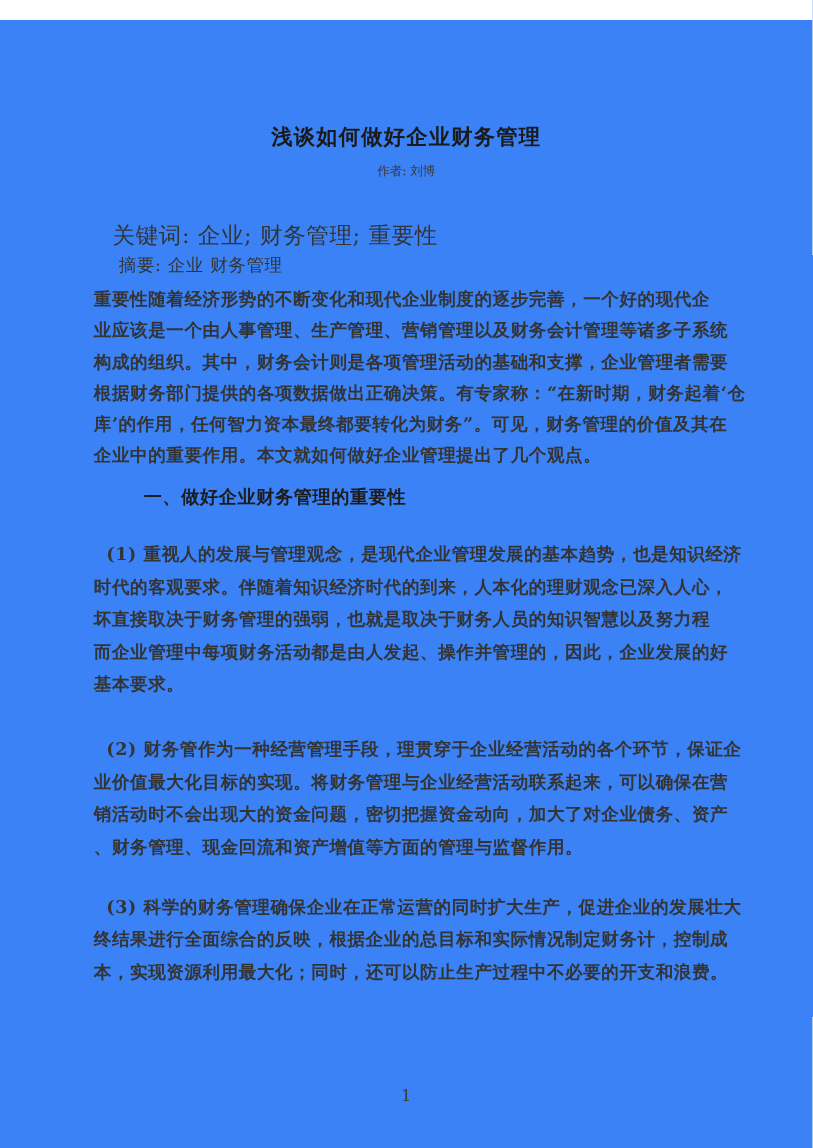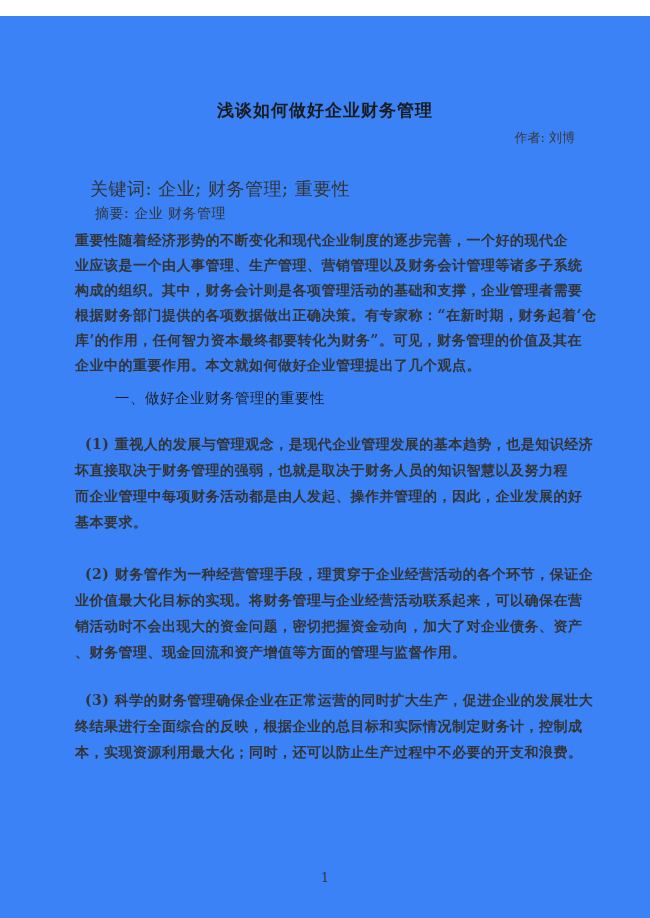--- a/index.html
+++ b/index.html
@@ -24,22 +24,22 @@
     margin: 0;
     font-size: 17px;
     letter-spacing: 1px;
     font-weight: bold;
     color: #1a1a1a;
     text-align: center;
     line-height: 20px;
   }
   .author-line {
     margin-top: 9px;
-    font-size: 13px;
-    text-align: right;
+    font-size: 10px;
+    text-align: center;
     line-height: 17px;
     color: #3a3a3a;
   }
   .keywords-line {
     margin-top: 30px;
     padding-left: 15px;
     font-size: 18px;
     letter-spacing: 0.5px;
     line-height: 25px;
     white-space: nowrap;
@@ -59,21 +59,21 @@
     line-height: 25px;
     white-space: nowrap;
     font-weight: bold;
   }
   .para-intro {
     margin-top: 2px;
   }
   .section-heading {
     margin: 9px 0 0 40px;
     font-size: 14.5px;
-    font-weight: normal;
+    font-weight: bold;
     color: #1c1c1c;
     line-height: 22px;
     letter-spacing: 0.5px;
     white-space: nowrap;
   }
   .para-1 { margin-top: 22px; }
   .para-1 .line, .para-2 .line, .para-3 .line { line-height: 26px; }
   .para-2 { margin-top: 26px; }
   .para-3 { margin-top: 22px; }
   .line.first-indent { text-indent: 10px; }
@@ -105,20 +105,21 @@
       <div class="line">构成的组织。其中，财务会计则是各项管理活动的基础和支撑，企业管理者需要</div>
       <div class="line">根据财务部门提供的各项数据做出正确决策。有专家称：“在新时期，财务起着‘仓</div>
       <div class="line">库’的作用，任何智力资本最终都要转化为财务”。可见，财务管理的价值及其在</div>
       <div class="line">企业中的重要作用。本文就如何做好企业管理提出了几个观点。</div>
     </div>
 
     <h2 class="section-heading">一、做好企业财务管理的重要性</h2>
 
     <div class="para para-1">
       <div class="line first-indent">(1) 重视人的发展与管理观念，是现代企业管理发展的基本趋势，也是知识经济</div>
+      <div class="line">时代的客观要求。伴随着知识经济时代的到来，人本化的理财观念已深入人心，</div>
       <div class="line">坏直接取决于财务管理的强弱，也就是取决于财务人员的知识智慧以及努力程</div>
       <div class="line">而企业管理中每项财务活动都是由人发起、操作并管理的，因此，企业发展的好</div>
       <div class="line">基本要求。</div>
     </div>
 
     <div class="para para-2">
       <div class="line first-indent">(2) 财务管作为一种经营管理手段，理贯穿于企业经营活动的各个环节，保证企</div>
       <div class="line">业价值最大化目标的实现。将财务管理与企业经营活动联系起来，可以确保在营</div>
       <div class="line">销活动时不会出现大的资金问题，密切把握资金动向，加大了对企业债务、资产</div>
       <div class="line">、财务管理、现金回流和资产增值等方面的管理与监督作用。</div>

